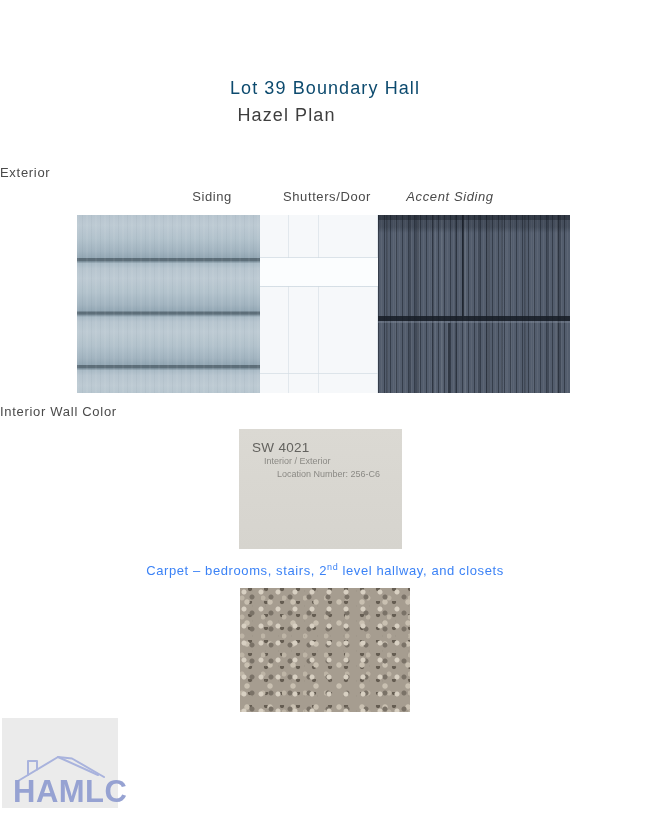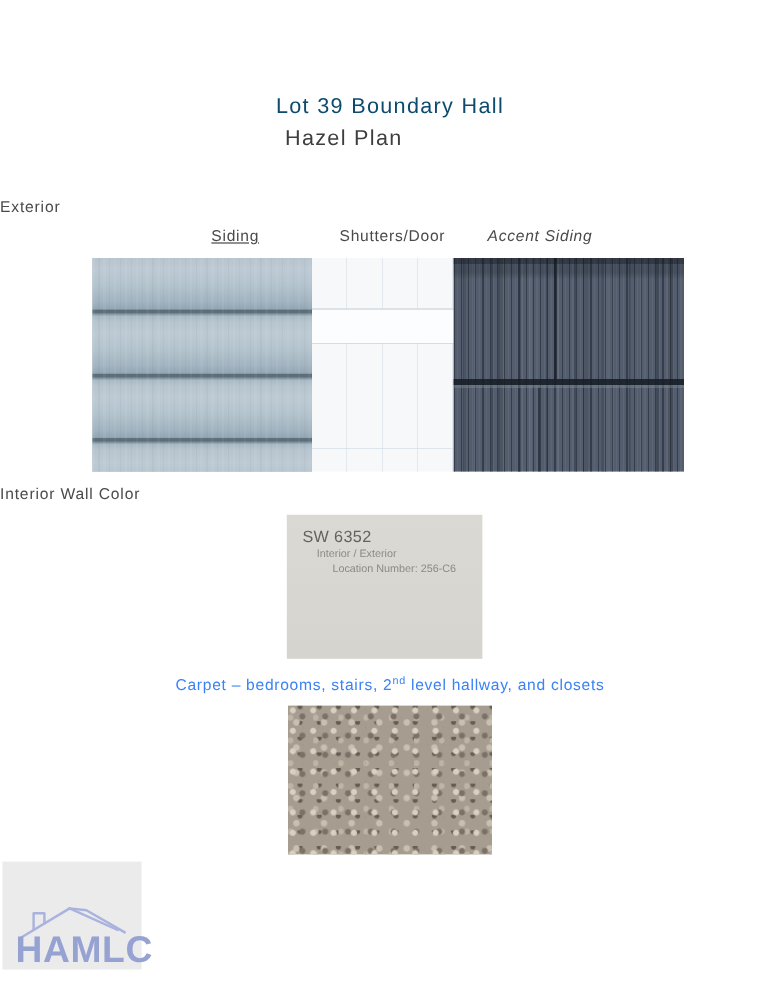--- a/index.html
+++ b/index.html
@@ -22,21 +22,21 @@
   .section-heading{
     position:absolute;left:0;width:650px;
     font-size:13px;letter-spacing:0.7px;color:#4a4a4a;
   }
   .exterior-heading{top:165px;}
   .interior-heading{top:404px;}
   .swatch-label{
     position:absolute;top:189px;transform:translateX(-50%);
     font-size:13px;letter-spacing:0.6px;color:#4a4a4a;white-space:nowrap;
   }
-  .label-siding{left:196px;text-decoration:underline;}
+  .label-siding{left:212px;}
   .label-shutters{left:327px;}
   .label-accent{left:450px;font-style:italic;}
 
   .swatch{position:absolute;top:215px;height:178px;}
 
   
   .swatch-siding{
     left:77px;width:183px;
     background-color:#aebfca;
     background-image:
@@ -143,21 +143,21 @@
   <div class="swatch-label label-shutters">Shutters/Door</div>
   <div class="swatch-label label-accent">Accent Siding</div>
 
   <div class="swatch swatch-siding"></div>
   <div class="swatch swatch-shutters"></div>
   <div class="swatch swatch-accent"></div>
 
   <div class="section-heading interior-heading">Interior Wall Color</div>
 
   <div class="paint-chip">
-    <div class="chip-code">SW 6352</div>
+    <div class="chip-code">SW 4021</div>
     <div class="chip-usage">Interior / Exterior</div>
     <div class="chip-location">Location Number: 256-C6</div>
   </div>
 
   <div class="carpet-heading"><span>Carpet – bedrooms, stairs, 2</span><sup>nd</sup><span> level hallway, and closets</span></div>
 
   <div class="carpet-swatch"></div>
 
   <div class="logo">
     <svg width="116" height="118" viewBox="0 0 116 118">

